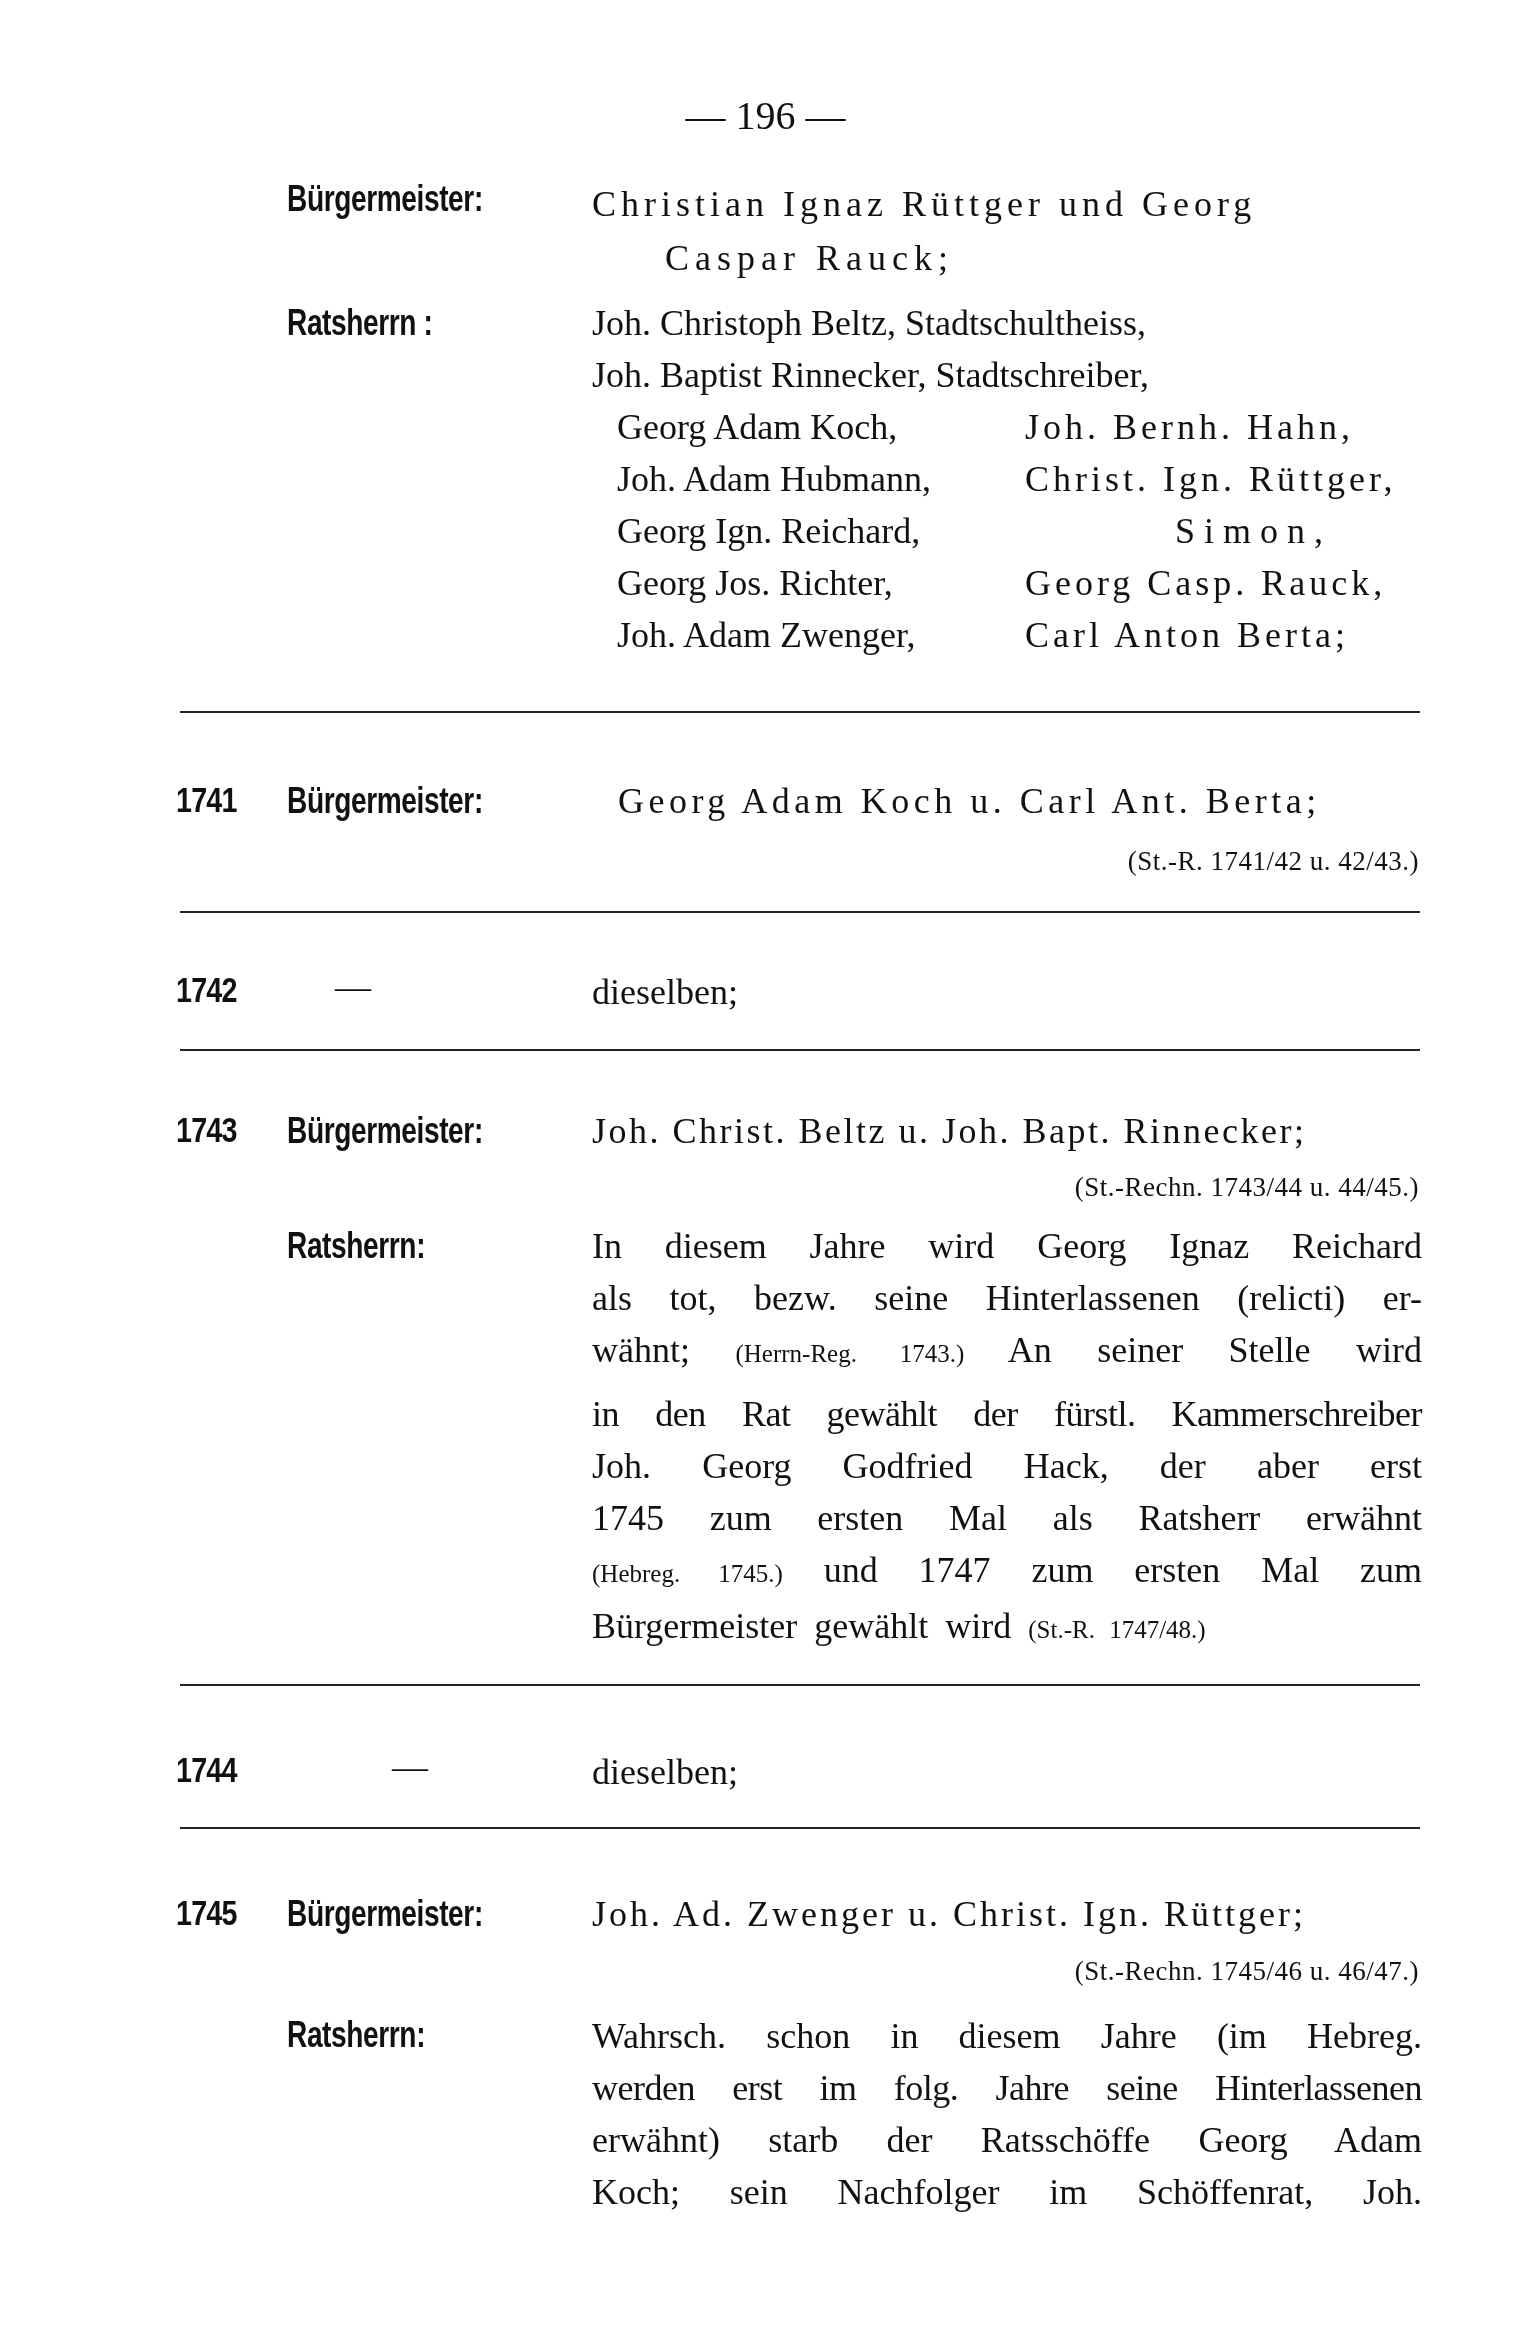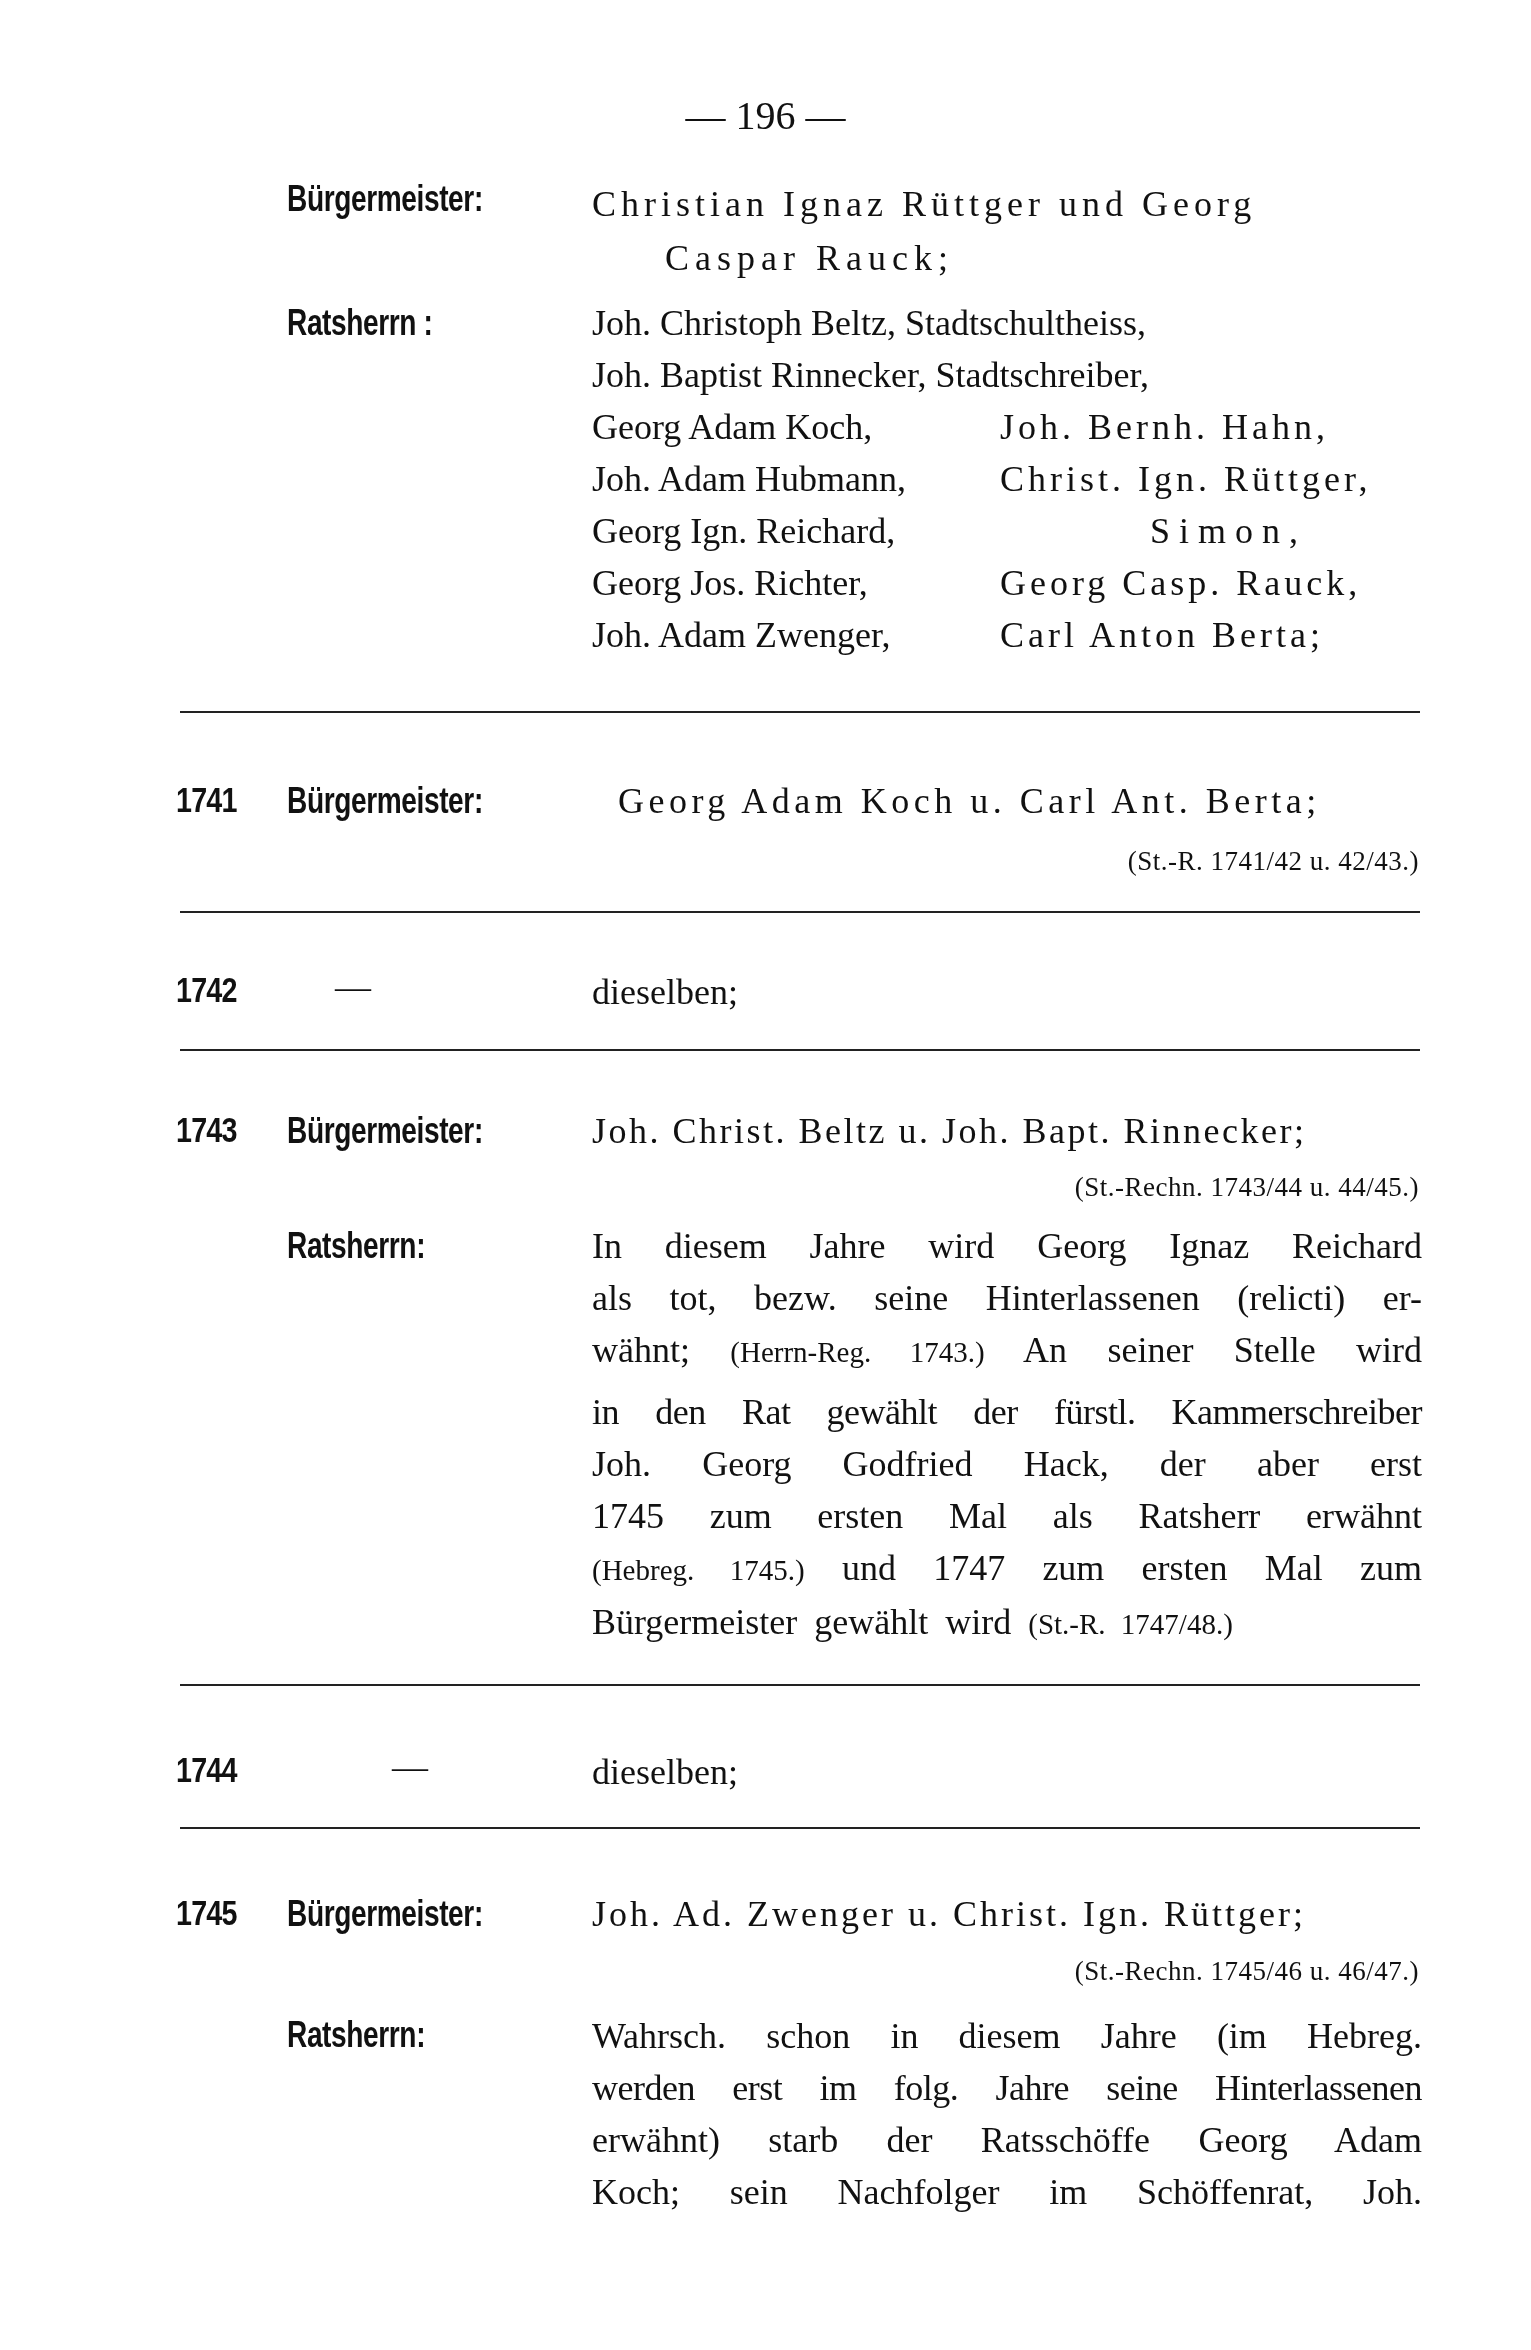--- a/index.html
+++ b/index.html
@@ -6,25 +6,25 @@
   body { width: 1531px; height: 2350px; position: relative; overflow: hidden; color: #111; font-family: "DejaVu Serif", "Liberation Serif", serif; }
   .abs { position: absolute; white-space: nowrap; }
   .pagenum { top: 92px; left: 0; width: 1531px; text-align: center; font-family: "Liberation Serif", serif; font-size: 40px; }
   .year { left: 176px; font-family: "Liberation Sans", sans-serif; font-weight: bold; font-size: 35px; transform: scaleX(0.82); transform-origin: left; letter-spacing: -1px; }
   .label { left: 287px; font-family: "Liberation Sans", sans-serif; font-weight: bold; font-size: 36px; transform: scaleX(0.78); transform-origin: left; letter-spacing: -0.5px; }
   .dash { font-family: "Liberation Serif", serif; font-size: 36px; }
   .content { left: 592px; width: 830px; font-family: "Liberation Serif", serif; font-size: 36px; line-height: 52px; }
   .spaced { letter-spacing: 4px; }
   .just { text-align: justify; text-align-last: justify; white-space: normal; }
   .cite { right: 112px; font-family: "Liberation Serif", serif; font-size: 27px; letter-spacing: 0.5px; }
-  .small { font-size: 29px; }
+  .small { font-size: 25px; }
   .rule { position: absolute; left: 180px; width: 1240px; height: 0; border-top: 2.5px solid #222; }
   .twocol { position: absolute; left: 592px; width: 830px; }
   .row { display: flex; height: 52px; align-items: center; font-family: "Liberation Serif", serif; font-size: 36px; }
-  .row .c1 { width: 408px; }
+  .row .c1 { width: 408px; margin-left: 25px; }
   .row .c2 { flex: 1; }
   .center2 { text-align: center; letter-spacing: 8px; }
   .bold { font-weight: bold; }
 </style>
 </head>
 <body>
 
 <div class="abs pagenum">— 196 —</div>
 
 <div class="abs label" style="top:178px;">Bürgermeister:</div>

